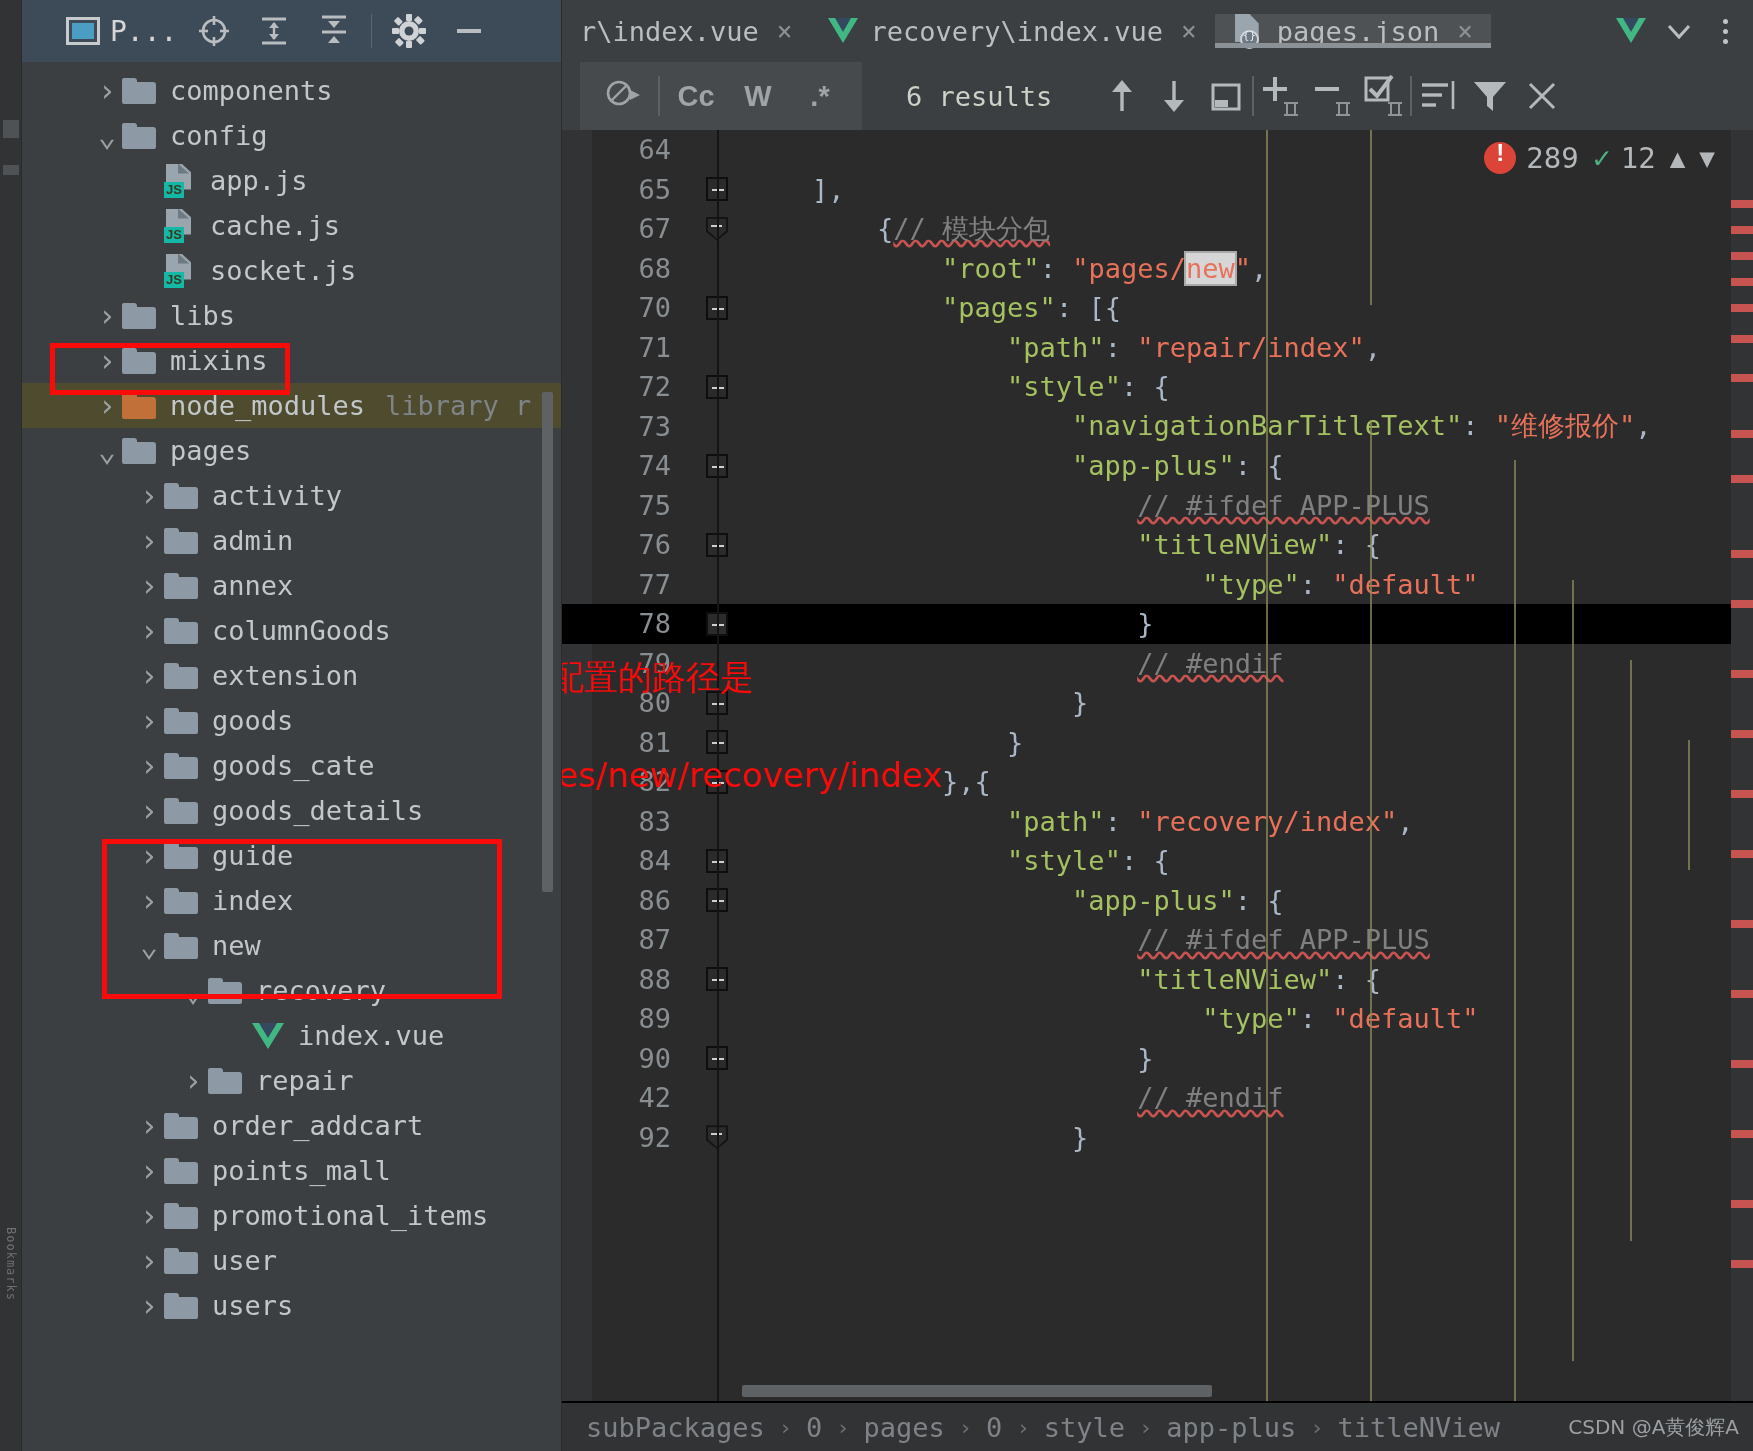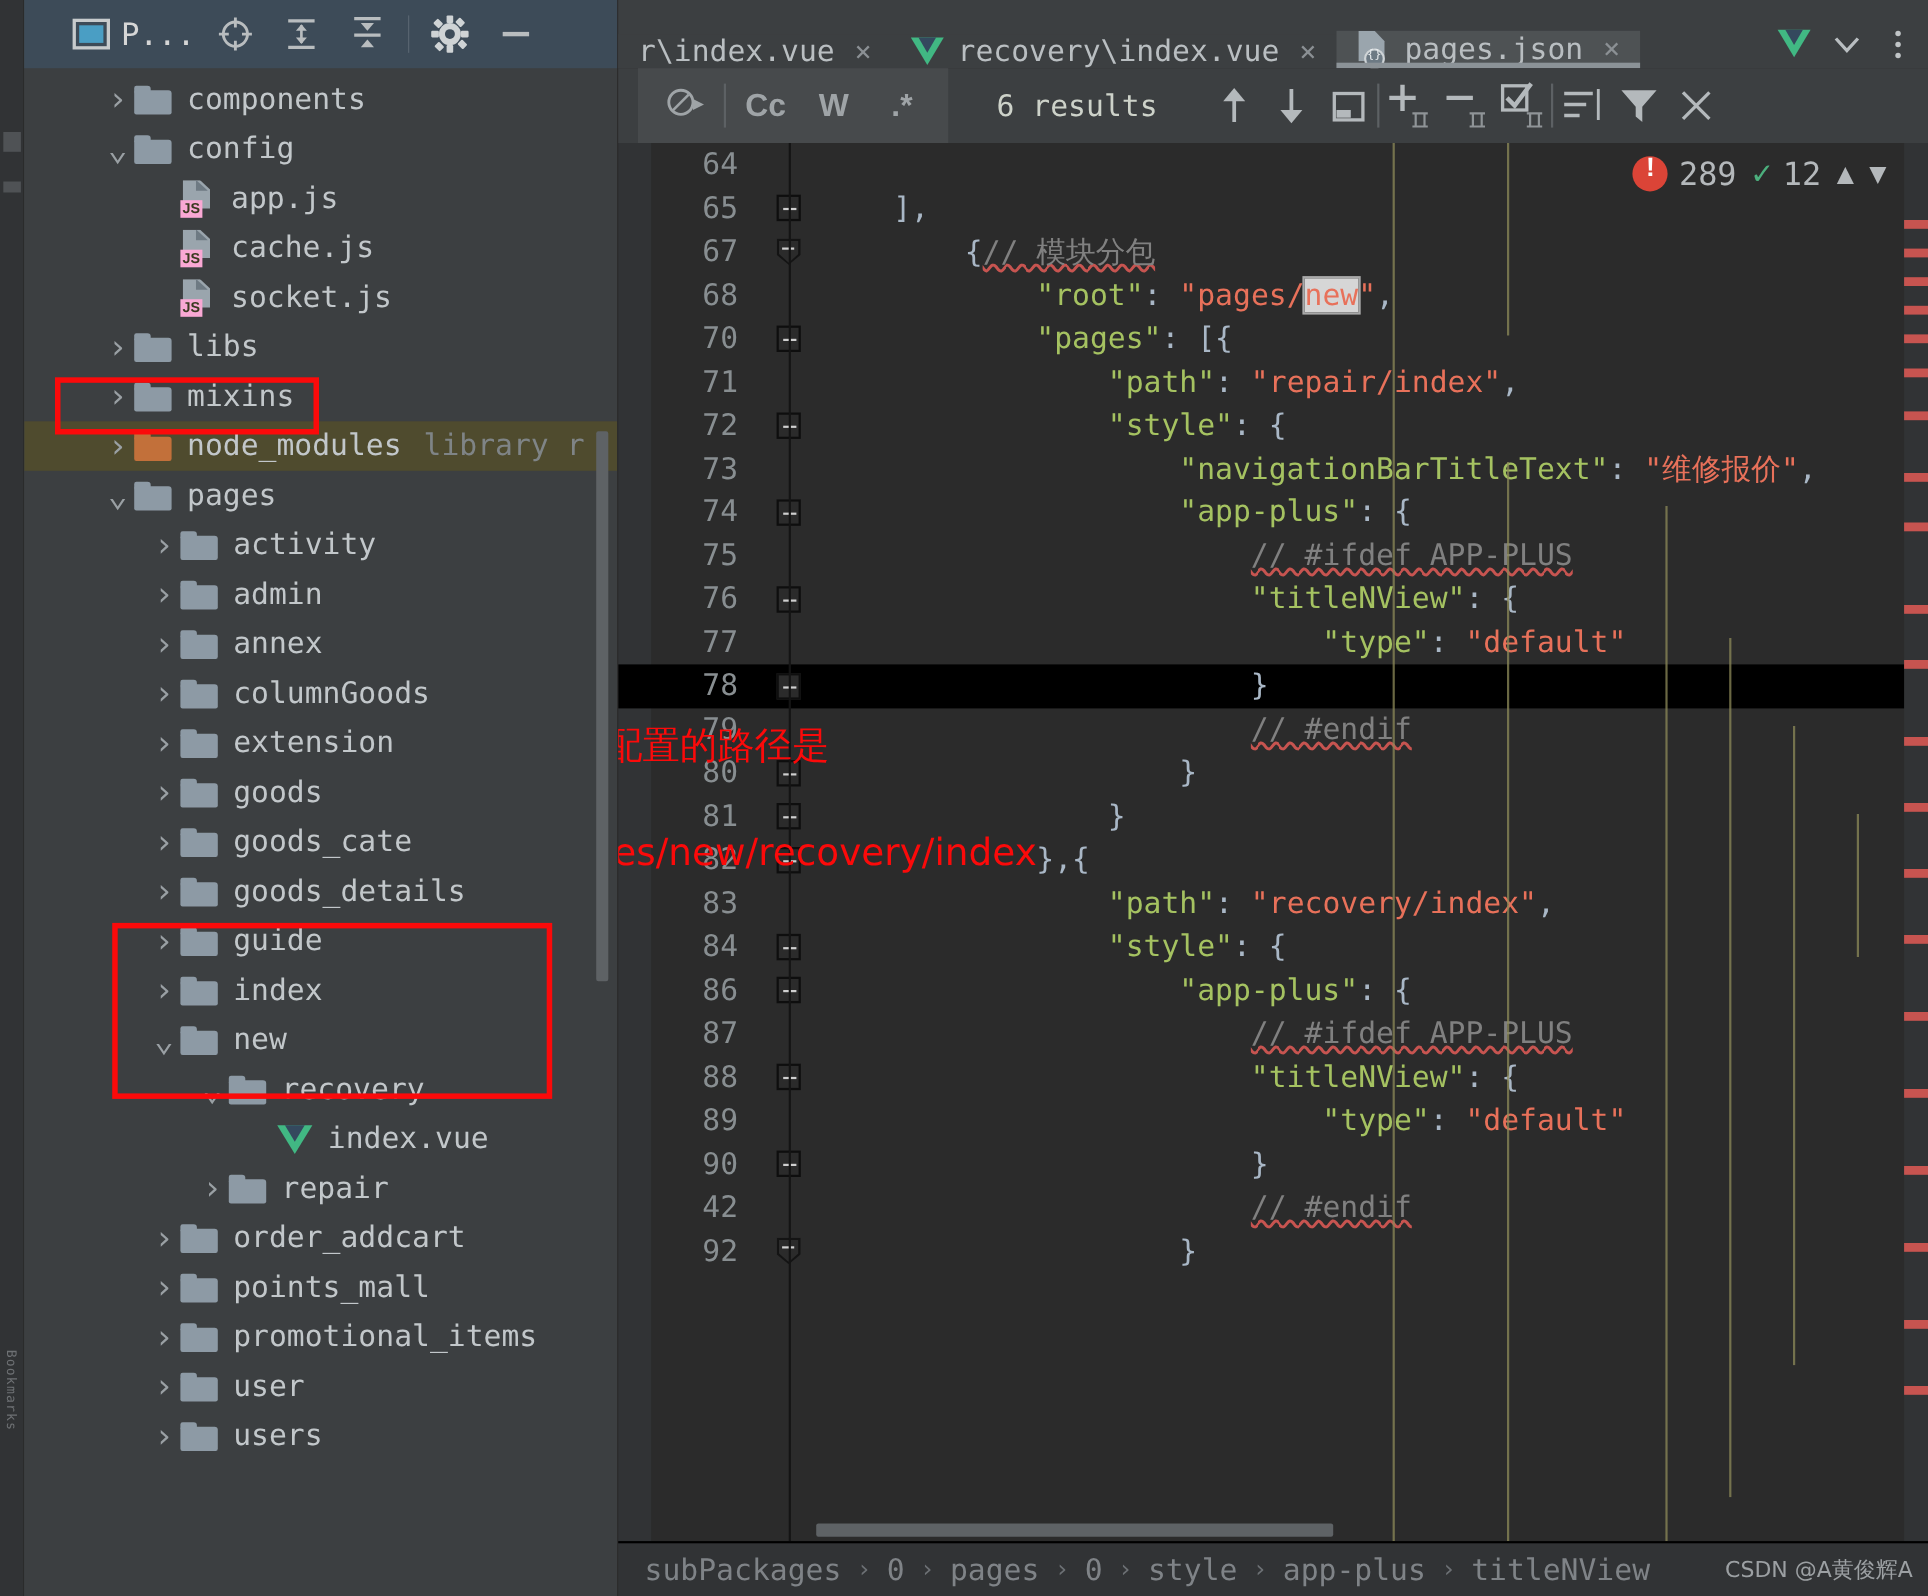--- a/index.html
+++ b/index.html
@@ -139,21 +139,21 @@
     background: #9aa5ad;
     clip-path: polygon(0 0, 62% 0, 100% 34%, 100% 100%, 0 100%);
   }
   .jsicon .corner {
     position: absolute; left: 14px; top: 0; width: 11px; height: 10px;
     background: #6e7a83;
     clip-path: polygon(0 0, 100% 100%, 0 100%);
   }
   .jsicon .badge {
     position: absolute; left: 0; bottom: 0;
-    background: #f9a8d4;
+    background: #14b8a6;
     color: #3a3a20;
     font-size: 13px;
     font-weight: bold;
     line-height: 14px;
     padding: 1px 2px;
     font-family: "Liberation Sans", sans-serif;
   }
   .vueicon {
     width: 32px; height: 30px; flex: 0 0 32px; margin-right: 14px;
     position: relative;
@@ -206,21 +206,21 @@
     position: relative;
     min-width: 0;
   }
 
   
   .tabbar {
     height: 62px;
     flex: 0 0 62px;
     background: #3c3f41;
     display: flex;
-    align-items: flex-end;
+    align-items: center;
     position: relative;
   }
   .tab {
     display: flex;
     align-items: center;
     gap: 12px;
     padding: 0 18px;
     font-size: 27px;
     color: #b9bec1;
     background: #3c3f41;

